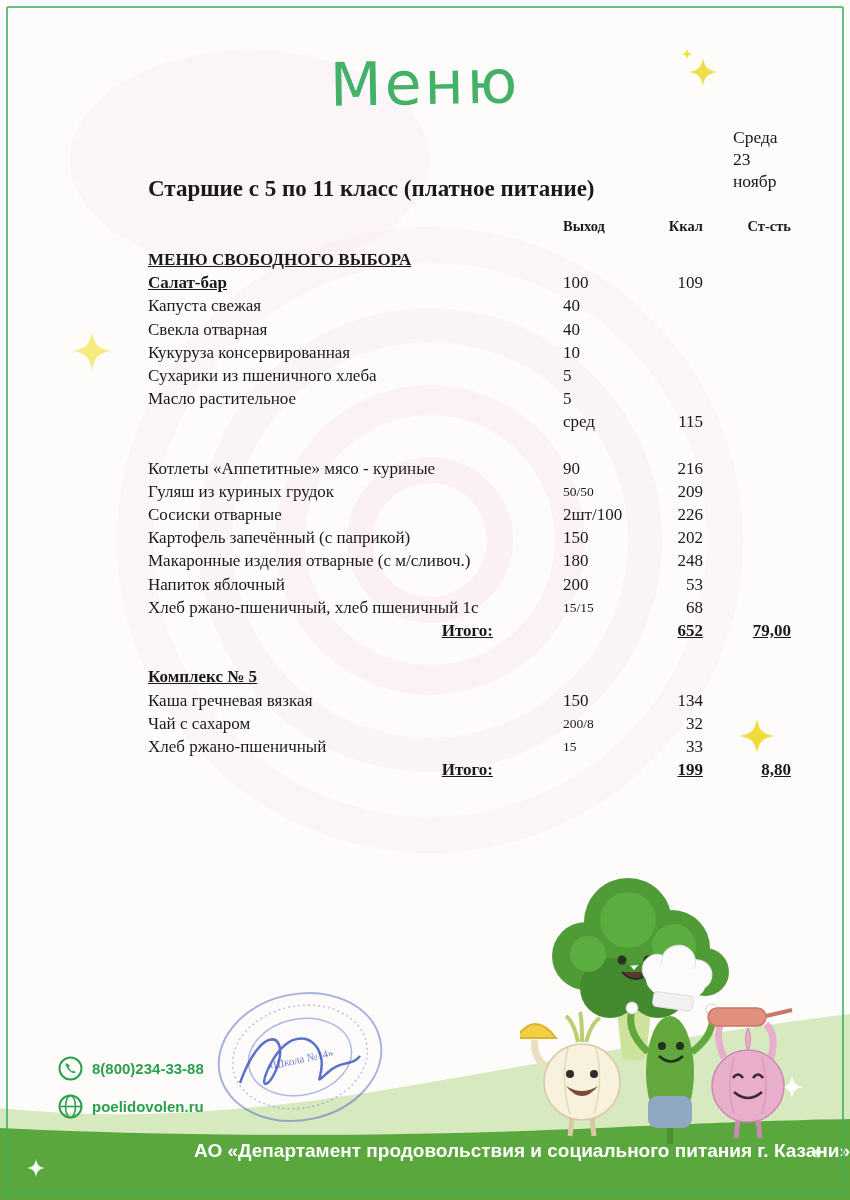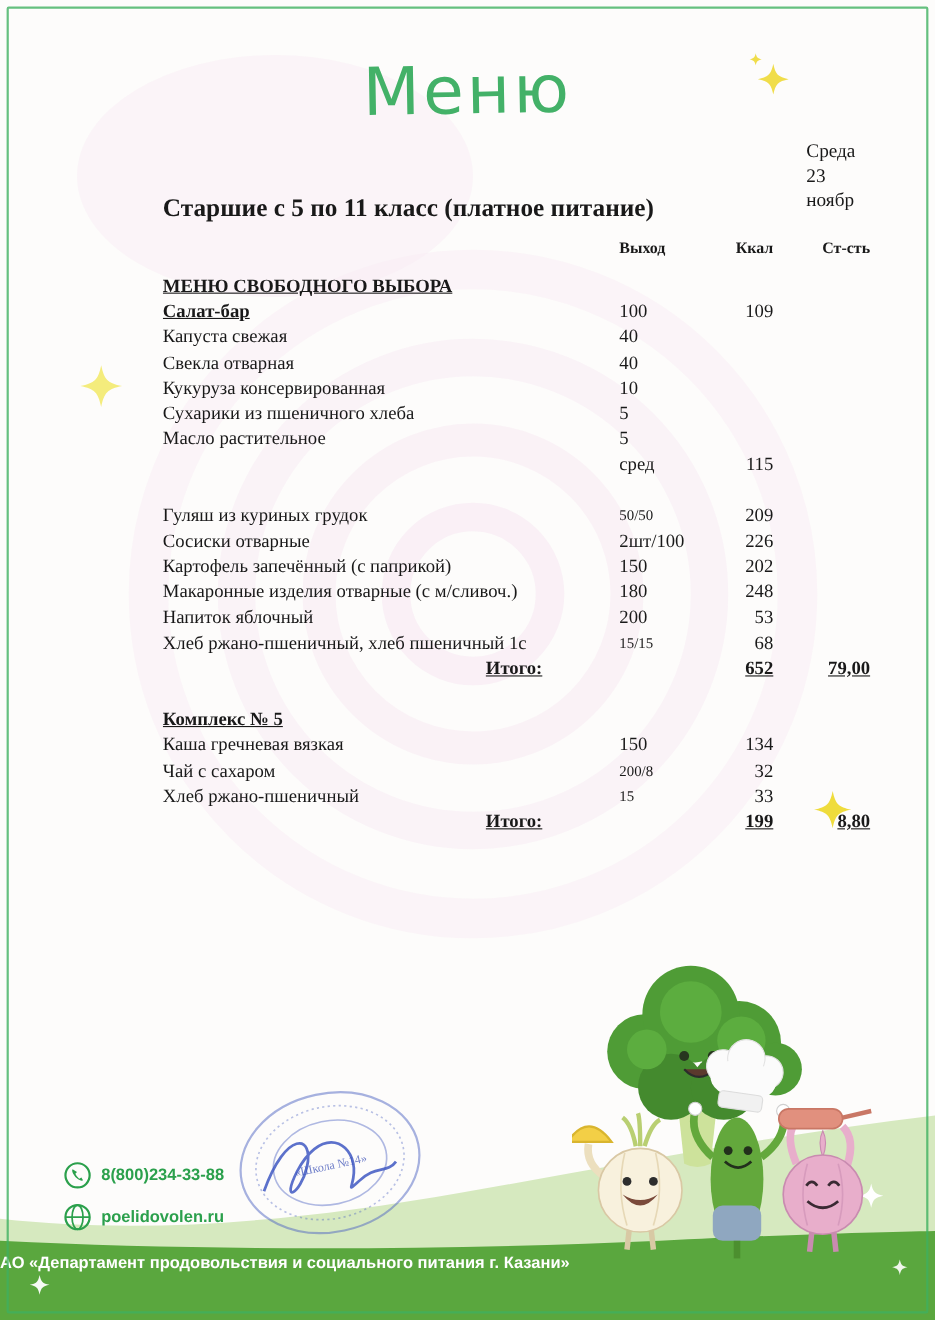--- a/index.html
+++ b/index.html
@@ -25,22 +25,22 @@
   .row .c-name{flex:1;padding-right:4px;white-space:nowrap;overflow:hidden;}
   .row.total .c-name{text-align:right;padding-right:70px;}
   .row .c-cost{font-weight:bold;}
   .b{font-weight:bold;text-decoration:underline;}
   .small{font-size:13.5px;}
   
   .footer-svg{position:absolute;left:0;bottom:0;z-index:6;}
   .veg-svg{position:absolute;left:520px;top:860px;z-index:7;}
   .stamp-svg{position:absolute;left:200px;top:985px;z-index:8;}
   .sparkles{position:absolute;inset:0;z-index:9;pointer-events:none;}
-  .footer-band-text{position:absolute;left:0;right:0;top:1140px;text-align:left;z-index:10;
-        font-family:"Liberation Sans", sans-serif;font-size:15px;font-weight:bold;color:#ffffff;}
+  .footer-band-text{position:absolute;left:0;right:0;top:1140px;text-align:right;z-index:10;
+        font-family:"Liberation Sans", sans-serif;font-size:19px;font-weight:bold;color:#ffffff;}
   .contacts{position:absolute;left:58px;top:1056px;z-index:10;font-family:"Liberation Sans", sans-serif;}
   .contact-row{display:flex;align-items:center;margin-bottom:13px;}
   .contact-icon{width:25px;height:25px;margin-right:9px;flex:0 0 auto;}
   .contact-text{font-size:15px;color:#2ba04c;font-weight:bold;}
 </style>
 </head>
 <body>
 
 <svg class="watermark" width="850" height="1200" viewBox="0 0 850 1200">
   <circle cx="430" cy="540" r="70" fill="none" stroke="#f8ebf4" stroke-width="26" opacity="0.7"></circle>
@@ -112,20 +112,26 @@
       <span class="c-kcal"></span>
       <span class="c-cost b"></span>
     </div>
     <div class="row item">
       <span class="c-name"></span>
       <span class="c-out">сред</span>
       <span class="c-kcal">115</span>
       <span class="c-cost b"></span>
     </div>
     <div class="row spacer"></div>
+    <div class="row item">
+      <span class="c-name">Котлеты «Аппетитные» мясо - куриные</span>
+      <span class="c-out">90</span>
+      <span class="c-kcal">216</span>
+      <span class="c-cost b"></span>
+    </div>
     <div class="row item">
       <span class="c-name">Гуляш из куриных грудок</span>
       <span class="c-out small">50/50</span>
       <span class="c-kcal">209</span>
       <span class="c-cost b"></span>
     </div>
     <div class="row item">
       <span class="c-name">Сосиски отварные</span>
       <span class="c-out">2шт/100</span>
       <span class="c-kcal">226</span>

